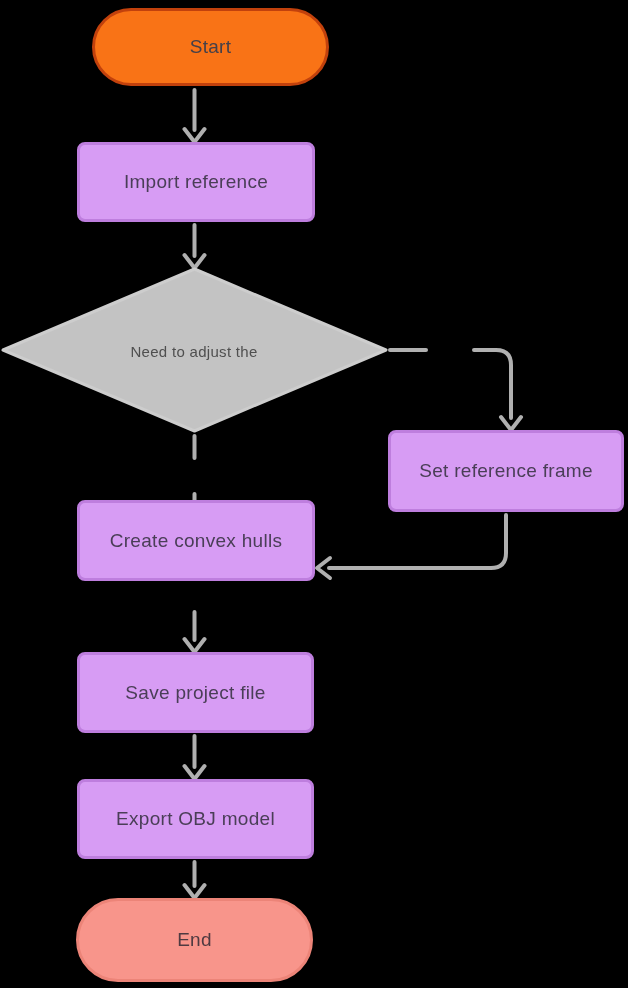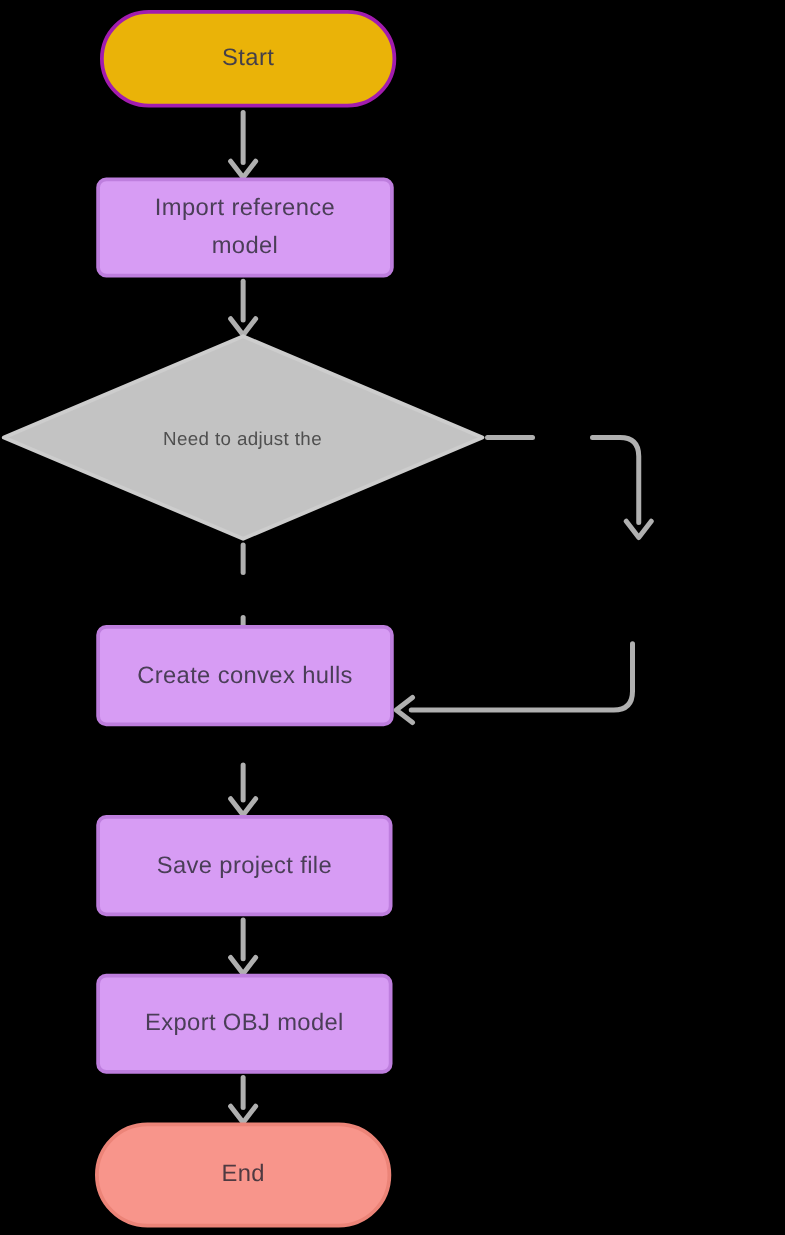--- a/index.html
+++ b/index.html
@@ -14,22 +14,22 @@
   .node{
     position:absolute;
     display:flex;align-items:center;justify-content:center;
     text-align:center;
     box-sizing:border-box;
     font-size:19px;
     letter-spacing:0.3px;
     line-height:30px;
   }
   .stadium-start{
-    left:80px;top:8px;width:237px;height:78px;
-    background:#eab308;border:3px solid #a21caf;border-radius:40px;
+    left:92px;top:8px;width:237px;height:78px;
+    background:#f97316;border:3px solid #c2410c;border-radius:40px;
     color:#454049;
   }
   .stadium-end{
     left:76px;top:898px;width:237px;height:84px;
     background:#F8958B;border:3px solid #EC8478;border-radius:42px;
     color:#4F3A41;
   }
   .process{
     background:#D79CF4;border:3px solid #BE7EDE;border-radius:8px;
     color:#4A3E57;
@@ -82,28 +82,30 @@
     <polygon points="194.5,269 386,350 194.5,431 3,350" fill="#C3C3C3" stroke="#CDCDCD" stroke-width="3" stroke-linejoin="round"></polygon>
   </svg>
 
   <div class="node stadium-start">
     <span class="label">Start</span>
   </div>
 
   <div class="node process node-import">
     <div class="label">
       <div>Import reference</div>
-      <div>model</div>
     </div>
   </div>
 
   <div class="decision-label">
     <div>Need to adjust the</div>
   </div>
 
+  <div class="node process node-setref">
+    <span class="label">Set reference frame</span>
+  </div>
 
   <div class="node process node-hulls">
     <span class="label">Create convex hulls</span>
   </div>
 
   <div class="node process node-save">
     <span class="label">Save project file</span>
   </div>
 
   <div class="node process node-export">

